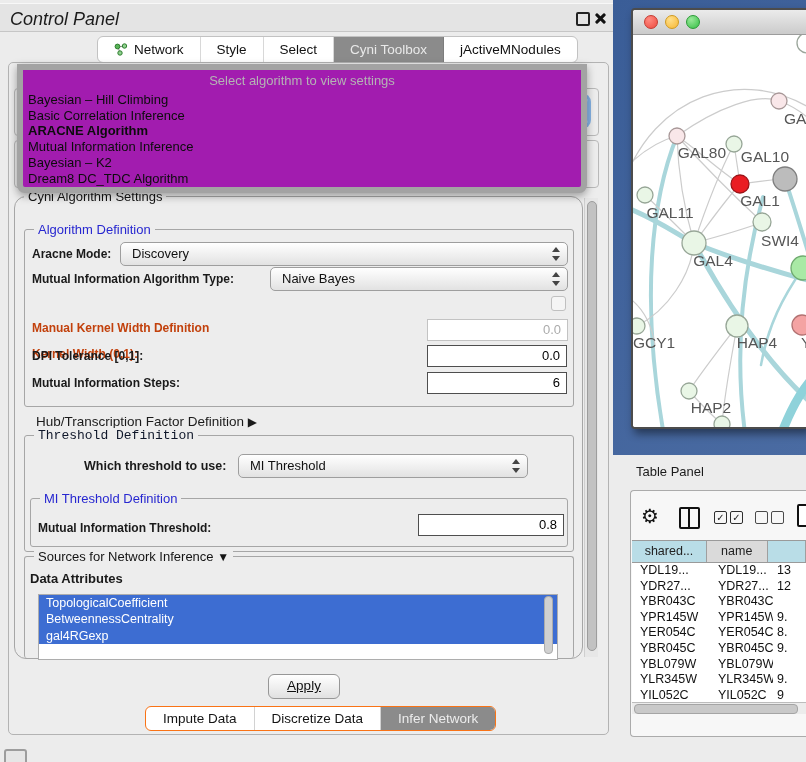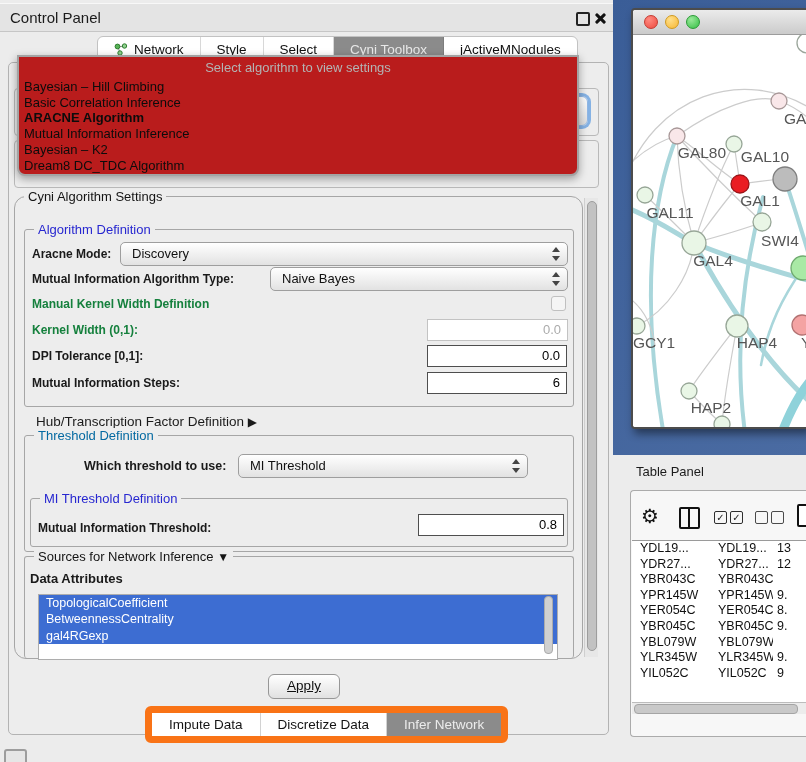--- a/index.html
+++ b/index.html
@@ -3,21 +3,21 @@
 <meta charset="utf-8">
 <style>
   html,body{margin:0;padding:0;}
   body{width:806px;height:762px;position:relative;overflow:hidden;
        font-family:"Liberation Sans","DejaVu Sans",sans-serif;
        background:#ececec;-webkit-font-smoothing:antialiased;}
   .abs{position:absolute;}
   
   .titlebar{left:0;top:3px;width:613px;height:27px;background:#e4e4e4;
             border-top:1px solid #f8f8f8;border-bottom:1px solid #c6c6c6;}
-  .titlebar .ttl{position:absolute;left:10px;top:5px;font-size:15px;color:#1b1b1b;}
+  .titlebar .ttl{position:absolute;left:10px;top:5px;font-size:18px;color:#1b1b1b;font-style:italic;}
   .float-box{position:absolute;left:576px;top:8px;width:10px;height:10px;
              border:2px solid #222;border-radius:2px;}
   .close-x{position:absolute;left:594px;top:8px;width:12px;height:12px;}
   .close-x::before,.close-x::after{content:"";position:absolute;left:5px;top:0;
              width:3px;height:13px;background:#111;border-radius:1px;}
   .close-x::before{transform:rotate(45deg);}
   .close-x::after{transform:rotate(-45deg);}
   
   .toptabs{left:97px;top:36px;height:25px;display:flex;background:#fff;
            border:1px solid #c2c2c2;border-radius:6px;overflow:hidden;}
@@ -27,35 +27,35 @@
   .toptab.sel{background:#8b8b8b;color:#e9e9e9;border-right-color:#7d7d7d;}
   .nettabicon{width:14px;height:13px;margin-right:6px;}
   
   .mainpanel{left:8px;top:62px;width:599px;height:671px;background:#ededed;
              border:1px solid #b3b3b3;border-radius:5px;}
   .subbox{position:absolute;border:1px solid #b9b9b9;border-radius:4px;background:#ededed;}
   .focus-combo{position:absolute;left:548px;top:96px;width:38px;height:28px;border-radius:6px;
                background:linear-gradient(#fdfdfd,#dcdcdc);border:1px solid #8fb6e4;
                box-shadow:0 0 0 3px #85b2e4;}
   
-  .dropdown{left:17px;top:55px;width:558px;height:117px;background:#b91c1c;
-            border:2px solid #a3a3a3;border-radius:0 0 8px 8px;
+  .dropdown{left:17px;top:64px;width:558px;height:117px;background:#a21caf;
+            border:6px solid #a3a3a3;border-radius:0 0 8px 8px;
             box-shadow:0 3px 8px rgba(0,0,0,.35);z-index:30;}
   .dd-ph{position:absolute;left:0;top:3px;width:100%;text-align:center;
          color:#b4b4b4;font-size:13px;}
   .dd-list{position:absolute;left:5px;top:22px;right:5px;}
   .dd-item{font-size:13px;color:#0c0c0c;line-height:15.7px;white-space:nowrap;}
   .dd-bold{font-weight:bold;}
   
   .group{position:absolute;border:1px solid #a6a6a6;border-radius:3px;}
   .gtitle{position:absolute;top:-8px;left:9px;background:#ededed;padding:0 4px;
           font-size:13px;white-space:nowrap;}
-  .blue-t{color:#2727d0;} .green-t{color:#0369a1;} .black-t{color:#141414;}
+  .blue-t{color:#2727d0;} .green-t{color:#0f172a;font-family:Liberation Mono, monospace;} .black-t{color:#141414;}
   .flabel{position:absolute;font-size:12px;font-weight:bold;color:#1a1a1a;white-space:nowrap;}
-  .flabel.dis{color:#15803d;}
+  .flabel.dis{color:#c2410c;margin-top:24px;}
   .combo{position:absolute;height:22px;border:1px solid #9e9e9e;border-radius:5px;
          background:linear-gradient(#ffffff,#e2e2e2);font-size:13px;color:#111;}
   .combo .cv{position:absolute;left:11px;top:0;line-height:22px;white-space:nowrap;}
   .stepper{position:absolute;right:8px;top:4px;width:8px;height:14px;}
   .stepper::before{content:"";position:absolute;left:1px;top:0;border-left:4px solid transparent;
          border-right:4px solid transparent;border-bottom:5px solid #444;}
   .stepper::after{content:"";position:absolute;left:1px;bottom:0;border-left:4px solid transparent;
          border-right:4px solid transparent;border-top:5px solid #444;}
   .tfield{position:absolute;height:20px;background:#fff;font-size:13px;
           text-align:right;line-height:20px;padding-right:6px;}
@@ -70,21 +70,21 @@
   .attrlist{position:absolute;left:38px;top:594px;width:518px;height:64px;background:#fff;
             border:1px solid #adadad;overflow:hidden;}
   .attr-item{height:16.4px;line-height:16.4px;color:#fff;font-size:12.5px;
              padding-left:7px;background:#3d6dd2;}
   .attr-scroll{position:absolute;left:544px;top:596px;width:7px;height:56px;
                background:#d0d0d0;border:1px solid #ababab;border-radius:4px;}
   .applybtn{position:absolute;left:268px;top:674px;width:70px;height:23px;border:1px solid #979797;
             border-radius:6px;background:linear-gradient(#ffffff,#e1e1e1);
             font-size:13.5px;color:#111;text-align:center;line-height:22px;text-decoration:underline;}
   .bottabs{position:absolute;left:145px;top:706px;height:23px;display:flex;background:#fff;
-           border:7px solid #f97316;border-radius:6px;overflow:hidden;}
+           border:1px solid #f97316;border-radius:6px;overflow:hidden;}
   .bottab{display:flex;align-items:center;padding:0 17px;font-size:13.5px;color:#141414;
           border-right:1px solid #d2d2d2;white-space:nowrap;}
   .bottab:last-child{border-right:none;}
   .bottab.sel{background:#8b8b8b;color:#ececec;}
   .corner-ic{position:absolute;left:4px;top:749px;width:19px;height:16px;
              border:2px solid #9d9d9d;border-radius:3px;background:#e6e6e6;}
   
   .desktop{left:613px;top:0;width:193px;height:455px;
            background:linear-gradient(135deg,#3a5d97,#4a6ba2);}
   .netwin{position:absolute;left:631px;top:8px;width:175px;height:417px;
@@ -325,20 +325,25 @@
 <div class="tpanel"></div>
 <span class="gear">⚙</span>
 <span class="spliticon"></span>
 <span class="cb" style="left:714px;">✓</span>
 <span class="cb" style="left:730px;">✓</span>
 <span class="cb empty" style="left:755px;"></span>
 <span class="cb empty" style="left:771px;"></span>
 <span class="fileicon"></span>
 
 <div class="ttable">
+  <div class="thead">
+    <div class="th c1">shared...</div>
+    <div class="th c2">name</div>
+    <div class="th c3"></div>
+  </div>
   <div id="tbody">
       <div class="trow">
         <span class="td c1">YDL19...</span>
         <span class="td c2">YDL19...</span>
         <span class="td c3">13</span>
       </div>
       <div class="trow">
         <span class="td c1">YDR27...</span>
         <span class="td c2">YDR27...</span>
         <span class="td c3">12</span>

